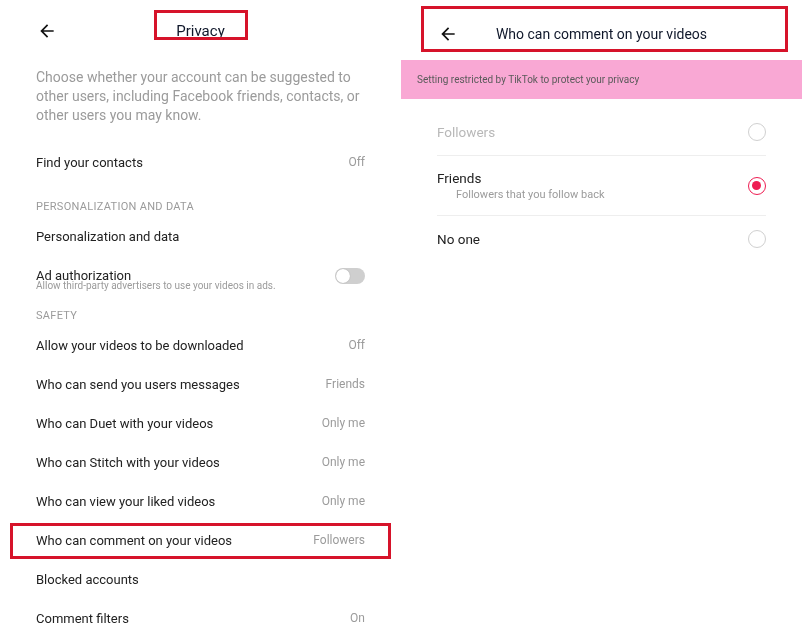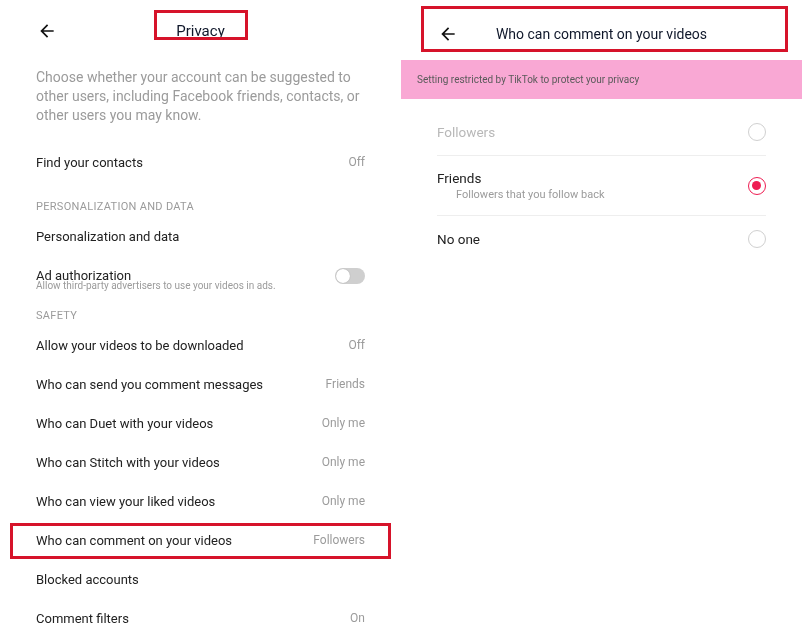--- a/index.html
+++ b/index.html
@@ -178,21 +178,21 @@
   </div>
   <div class="subtext">Allow third-party advertisers to use your videos in ads.</div>
 
   <div class="section-title">SAFETY</div>
 
   <div class="row">
     <span>Allow your videos to be downloaded</span>
     <span class="value">Off</span>
   </div>
   <div class="row">
-    <span>Who can send you comment messages</span>
+    <span>Who can send you users messages</span>
     <span class="value">Friends</span>
   </div>
   <div class="row">
     <span>Who can Duet with your videos</span>
     <span class="value">Only me</span>
   </div>
   <div class="row">
     <span>Who can Stitch with your videos</span>
     <span class="value">Only me</span>
   </div>

